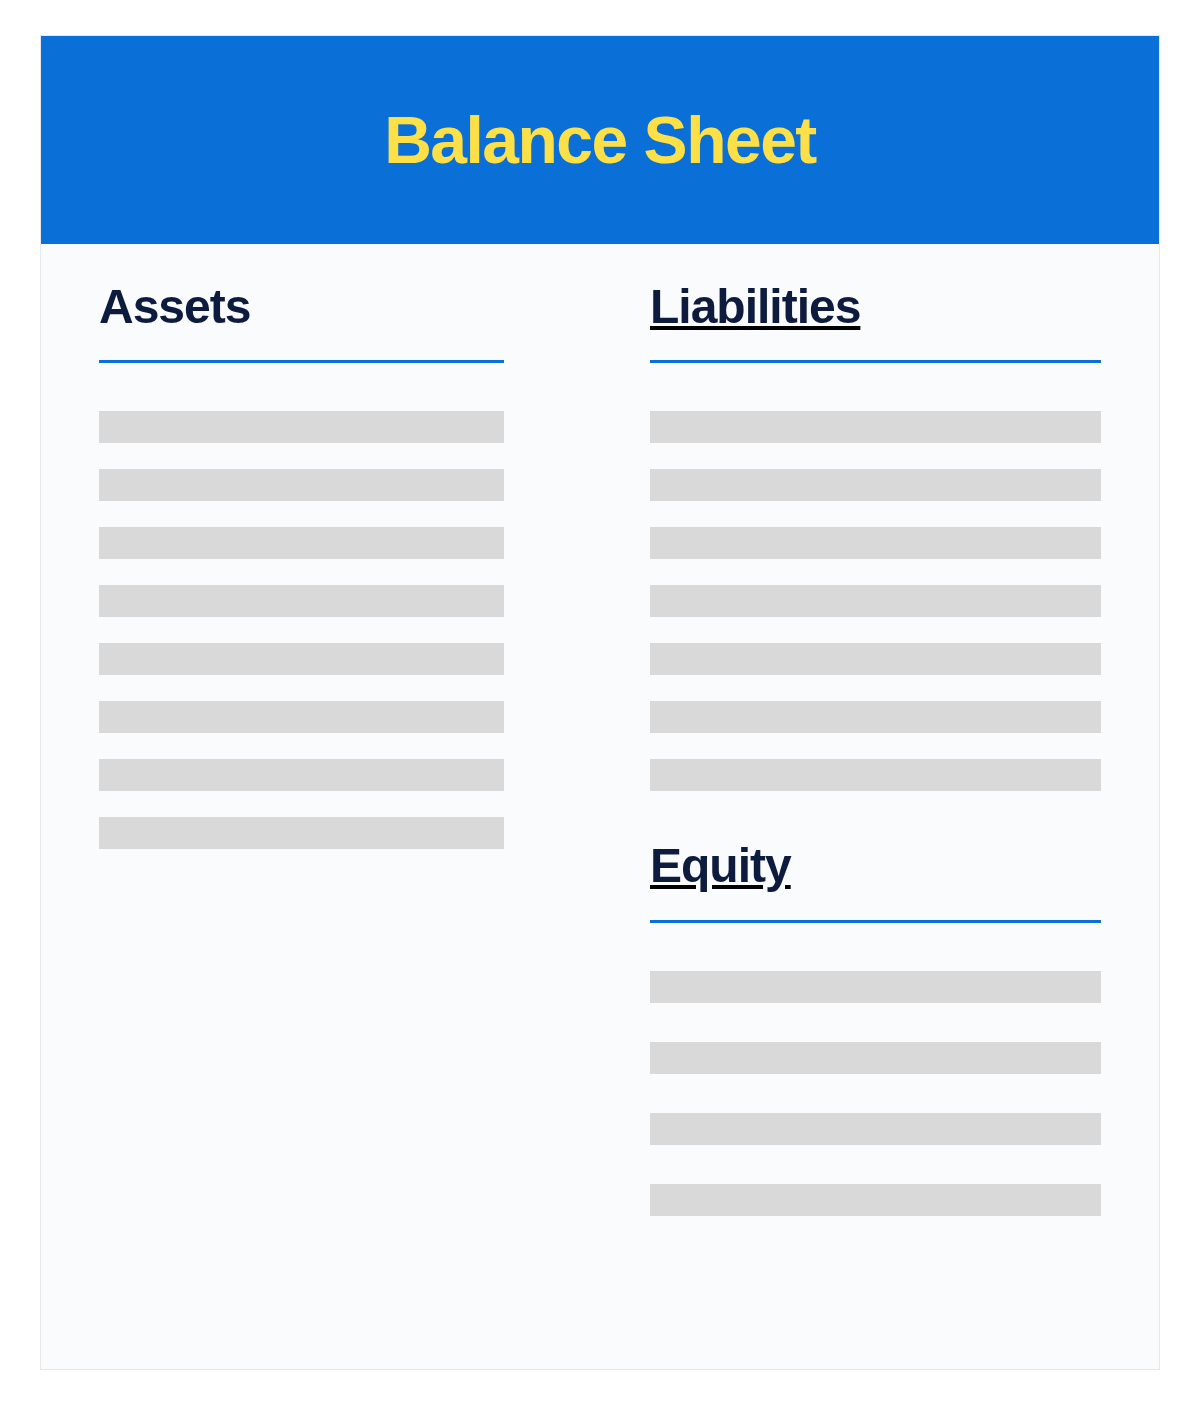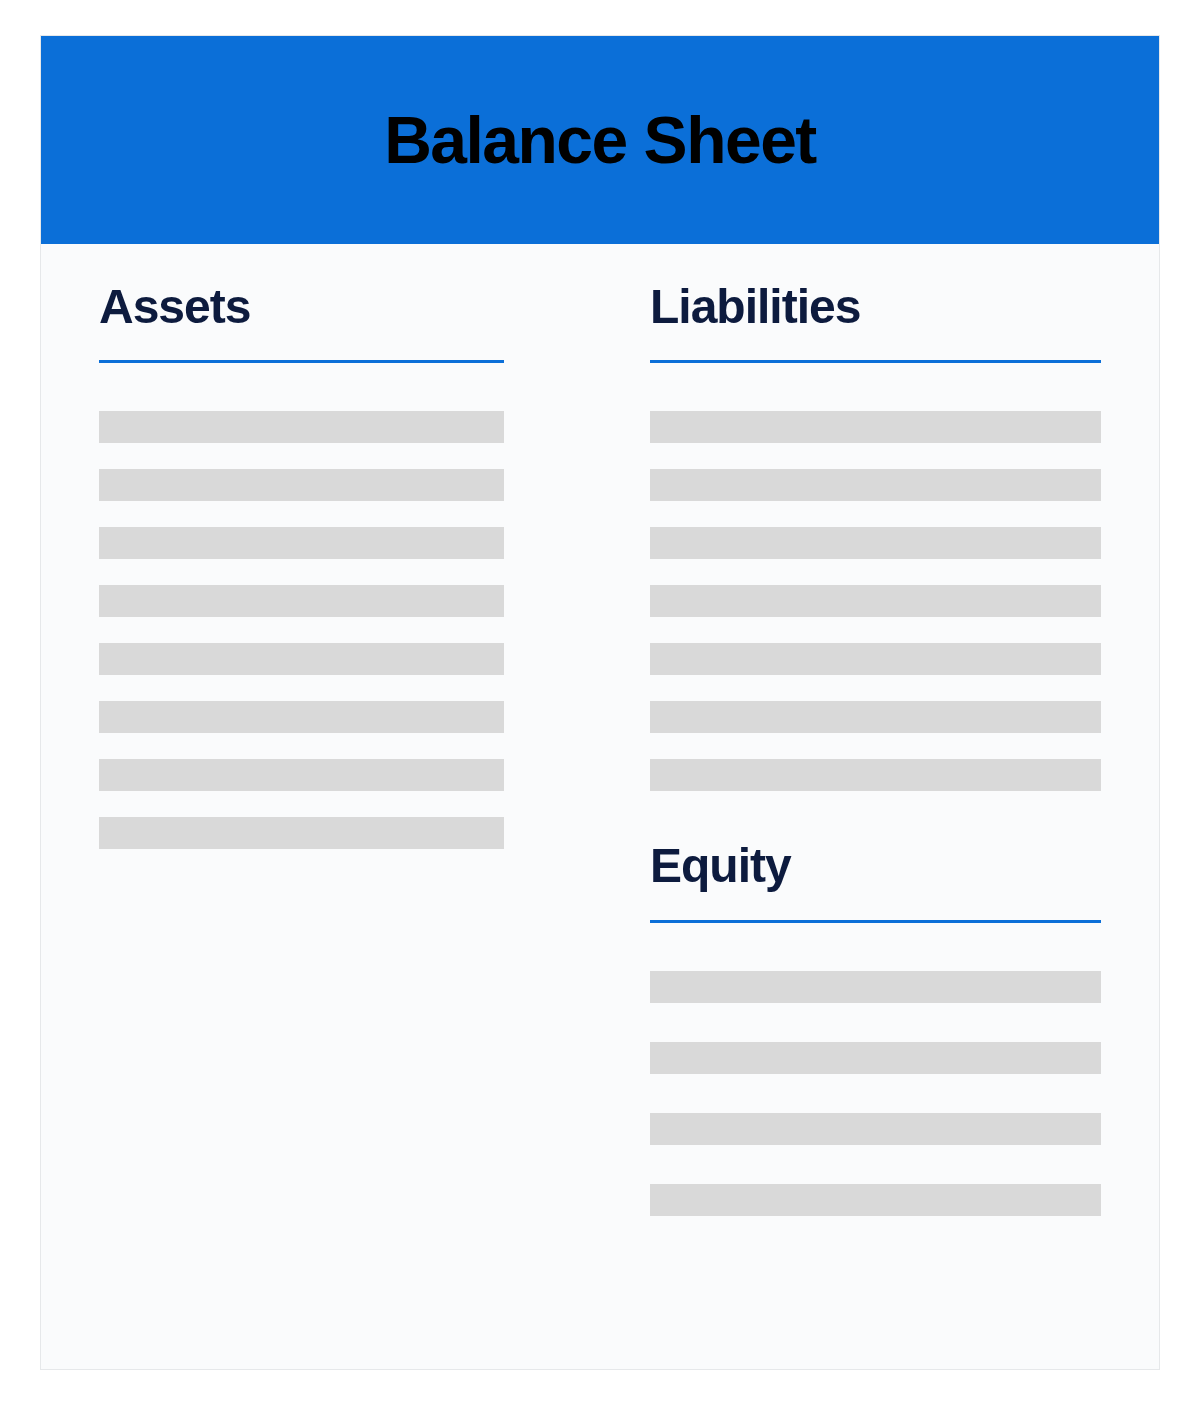--- a/index.html
+++ b/index.html
@@ -27,21 +27,21 @@
 
   .sheet-header {
     height: 208px;
     background: #0b6fd8;
     display: flex;
     align-items: center;
     justify-content: center;
   }
 
   .sheet-title {
-    color: #000000;
+    color: #fde047;
     font-size: 66px;
     font-weight: bold;
     letter-spacing: -1.5px;
     line-height: 1;
     margin: 0;
   }
 
   .columns {
     display: flex;
     padding: 38px 58px 0 58px;
@@ -52,20 +52,21 @@
     width: 50%;
     box-sizing: border-box;
   }
 
   .col-left {
     padding-right: 96px;
   }
 
   .col-right {
     padding-left: 50px;
+    text-decoration: underline;
   }
 
   .section-heading {
     color: #0d1b3e;
     font-size: 48px;
     font-weight: bold;
     letter-spacing: -1px;
     line-height: 1.05;
     margin: 0 0 28px 0;
   }

